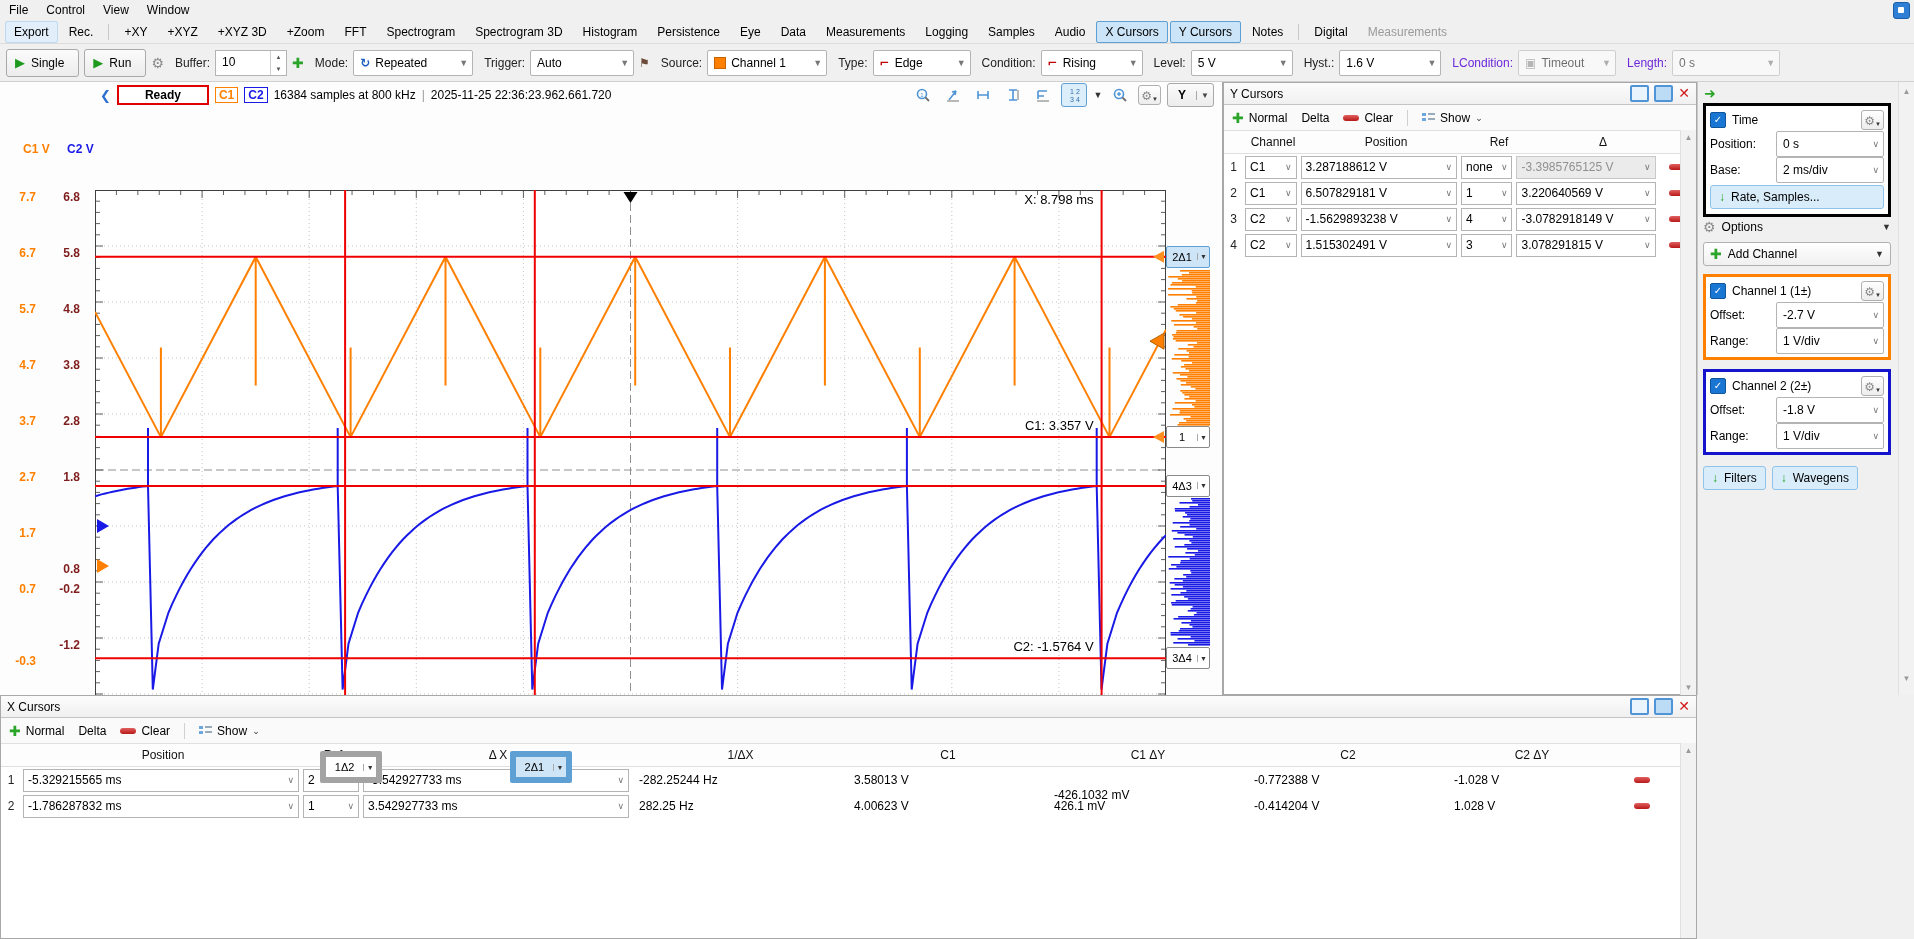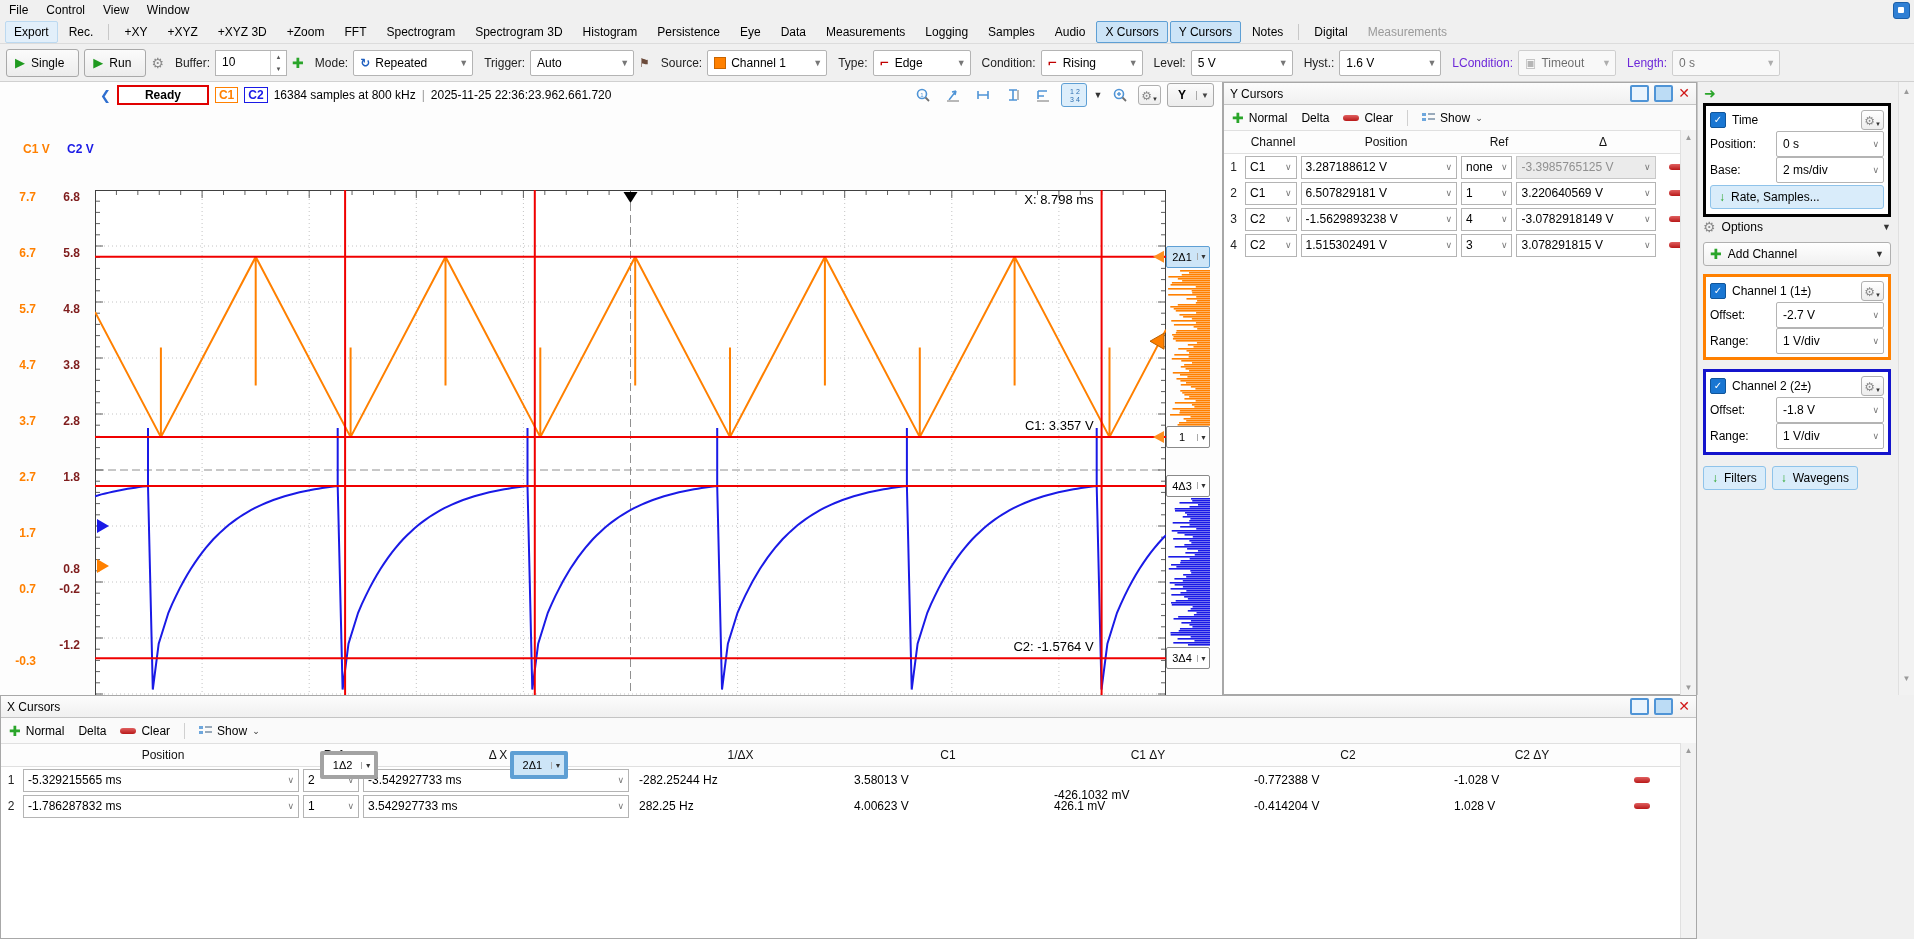--- a/index.html
+++ b/index.html
@@ -54,21 +54,21 @@
   .axlab.c1{color:#ff8000;}
   .axlab.c2{color:#7f1d1d;}
   .plot-wrap{position:absolute;left:95px;top:108px;width:1071px;height:560px;}
   .right-strip{position:absolute;left:1166px;top:108px;width:46px;height:560px;}
   .cursor-tag{position:absolute;left:0;display:flex;align-items:center;width:42px;height:20px;background:#fff;border:1px solid #8a8a8a;border-radius:2px;font-size:11px;z-index:3;}
   .cursor-tag .cl{flex:1;text-align:center;}
   .cursor-tag .ca{width:11px;border-left:1px solid #aaa;font-size:7px;color:#333;text-align:center;}
   .cursor-tag.sel{background:#cde5f7;border-color:#5e9fd4;}
   .xaxis-row{position:absolute;left:0;top:668px;width:1223px;height:26px;}
   .xlab{position:absolute;top:4px;width:56px;text-align:center;color:#222;}
-  .xtag{position:absolute;top:1px;display:flex;align-items:center;width:50px;height:20px;background:#fff;border:4px solid #a3a3a3;border-radius:2px;font-size:11px;z-index:3;}
+  .xtag{position:absolute;top:1px;display:flex;align-items:center;width:50px;height:20px;background:#fff;border:6px solid #a3a3a3;border-radius:2px;font-size:11px;z-index:3;}
   .xtag .cl{flex:1;text-align:center;}
   .xtag .ca{width:12px;border-left:1px solid #aaa;font-size:7px;color:#333;text-align:center;}
   .xtag.sel{background:#cde5f7;border-color:#5e9fd4;}
   .xcorner{position:absolute;left:4px;top:1px;display:flex;gap:2px;}
   .xcorner .cbox{border:1px solid #b0b0b0;background:#f5f5f5;border-radius:2px;padding:1px 6px;font-size:11px;color:#333;}
   
   .panel{position:absolute;background:#fff;border:1px solid #a8a8a8;box-sizing:border-box;}
   .ptitle{height:21px;background:linear-gradient(#fcfcfc,#f0f0f0);border-bottom:1px solid #c4c4c4;display:flex;align-items:center;padding:0 6px;}
   .ptitle .t{flex:1;}
   .wicons{display:flex;gap:5px;align-items:center;}

